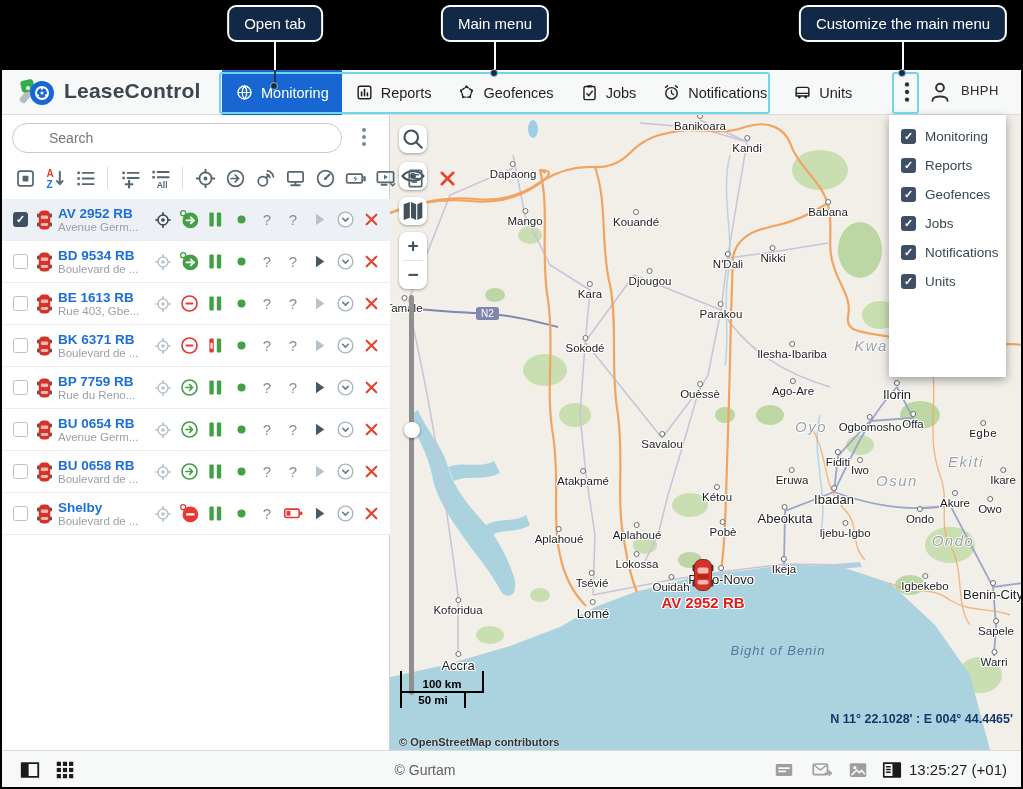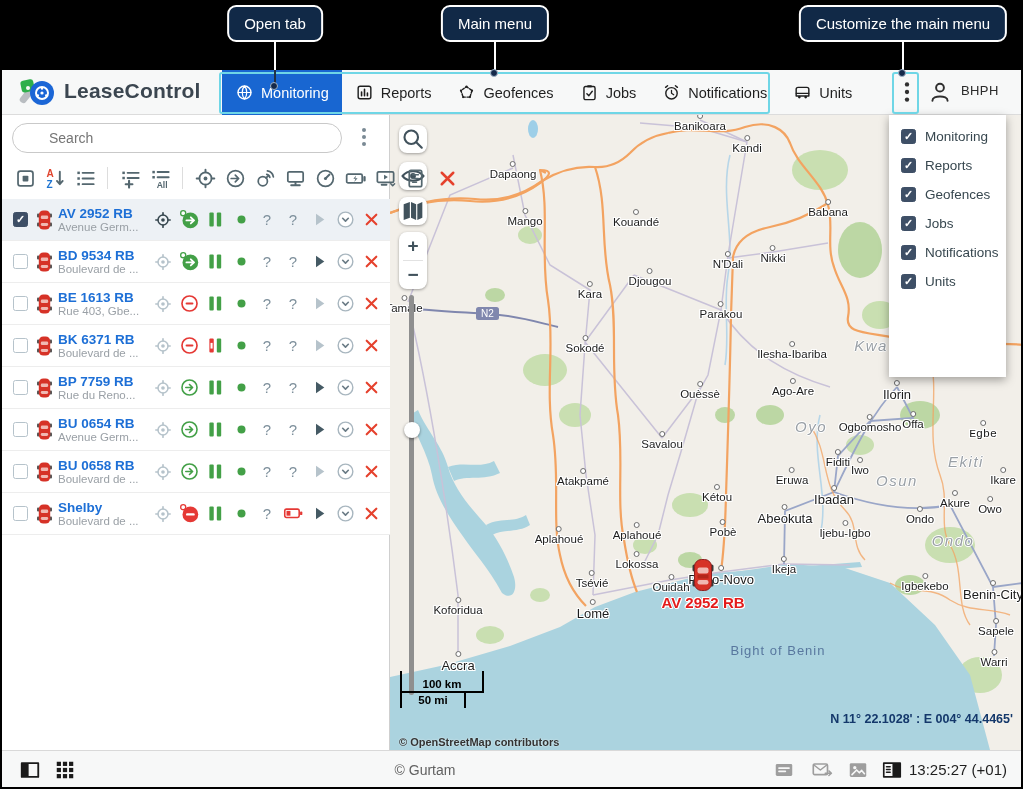--- a/index.html
+++ b/index.html
@@ -72,21 +72,21 @@
   .slider-track{position:absolute;left:19px;top:180px;width:5px;height:400px;background:#8f8f8f;border-radius:3px;z-index:3;}
   .slider-handle{position:absolute;left:13.5px;top:307px;width:16px;height:16px;background:#fff;border-radius:50%;
     box-shadow:0 1px 3px rgba(0,0,0,.45);z-index:4;}
   .city{position:absolute;transform:translateX(-50%);font-size:11.5px;color:#1c1c1c;white-space:nowrap;z-index:2;
     text-shadow:1px 0 #fff,-1px 0 #fff,0 1px #fff,0 -1px #fff,1px 1px #fff,-1px -1px #fff,1px -1px #fff,-1px 1px #fff;}
   .city.big{font-size:13px;}
   .city::before{content:'';position:absolute;left:50%;top:-7px;width:4px;height:4px;margin-left:-3px;
     border:1px solid #6d6d6d;border-radius:50%;background:#fff;}
   .region{position:absolute;transform:translateX(-50%);font-size:15px;font-style:italic;color:#9aa0a6;letter-spacing:1.5px;
     white-space:nowrap;z-index:2;text-shadow:1px 0 #fff,-1px 0 #fff,0 1px #fff,0 -1px #fff;}
-  .sea{position:absolute;transform:translateX(-50%);font-size:13px;color:#58779e;letter-spacing:1px;z-index:2;white-space:nowrap;}
+  .sea{position:absolute;transform:translateX(-50%);font-size:13px;font-style:italic;color:#58779e;letter-spacing:1px;z-index:2;white-space:nowrap;}
   .roadbadge{position:absolute;background:#8087ae;color:#fff;font-size:10px;padding:1px 5px;border-radius:2.5px;z-index:2;}
   .car-marker{position:absolute;width:22px;height:33px;transform:translate(-50%,-50%);z-index:5;}
   .marker-label{position:absolute;transform:translateX(-50%);font-size:15px;font-weight:bold;color:#e31b1b;z-index:5;white-space:nowrap;
     text-shadow:1px 0 #fff,-1px 0 #fff,0 1px #fff,0 -1px #fff,1px 1px #fff,-1px -1px #fff;}
   .scalebar{position:absolute;left:10px;top:556px;z-index:3;}
   .scale-km{width:84px;height:22px;border:2px solid #000;border-top:none;display:flex;align-items:flex-end;
     justify-content:center;font-size:11.5px;font-weight:bold;color:#000;padding-bottom:1px;}
   .scale-mi{width:66px;height:15px;border-left:2px solid #000;border-right:2px solid #000;display:flex;
     justify-content:center;font-size:11.5px;font-weight:bold;color:#000;padding-top:1px;}
   .attribution{position:absolute;left:9px;top:621px;font-size:11px;font-weight:bold;color:#333;z-index:3;

